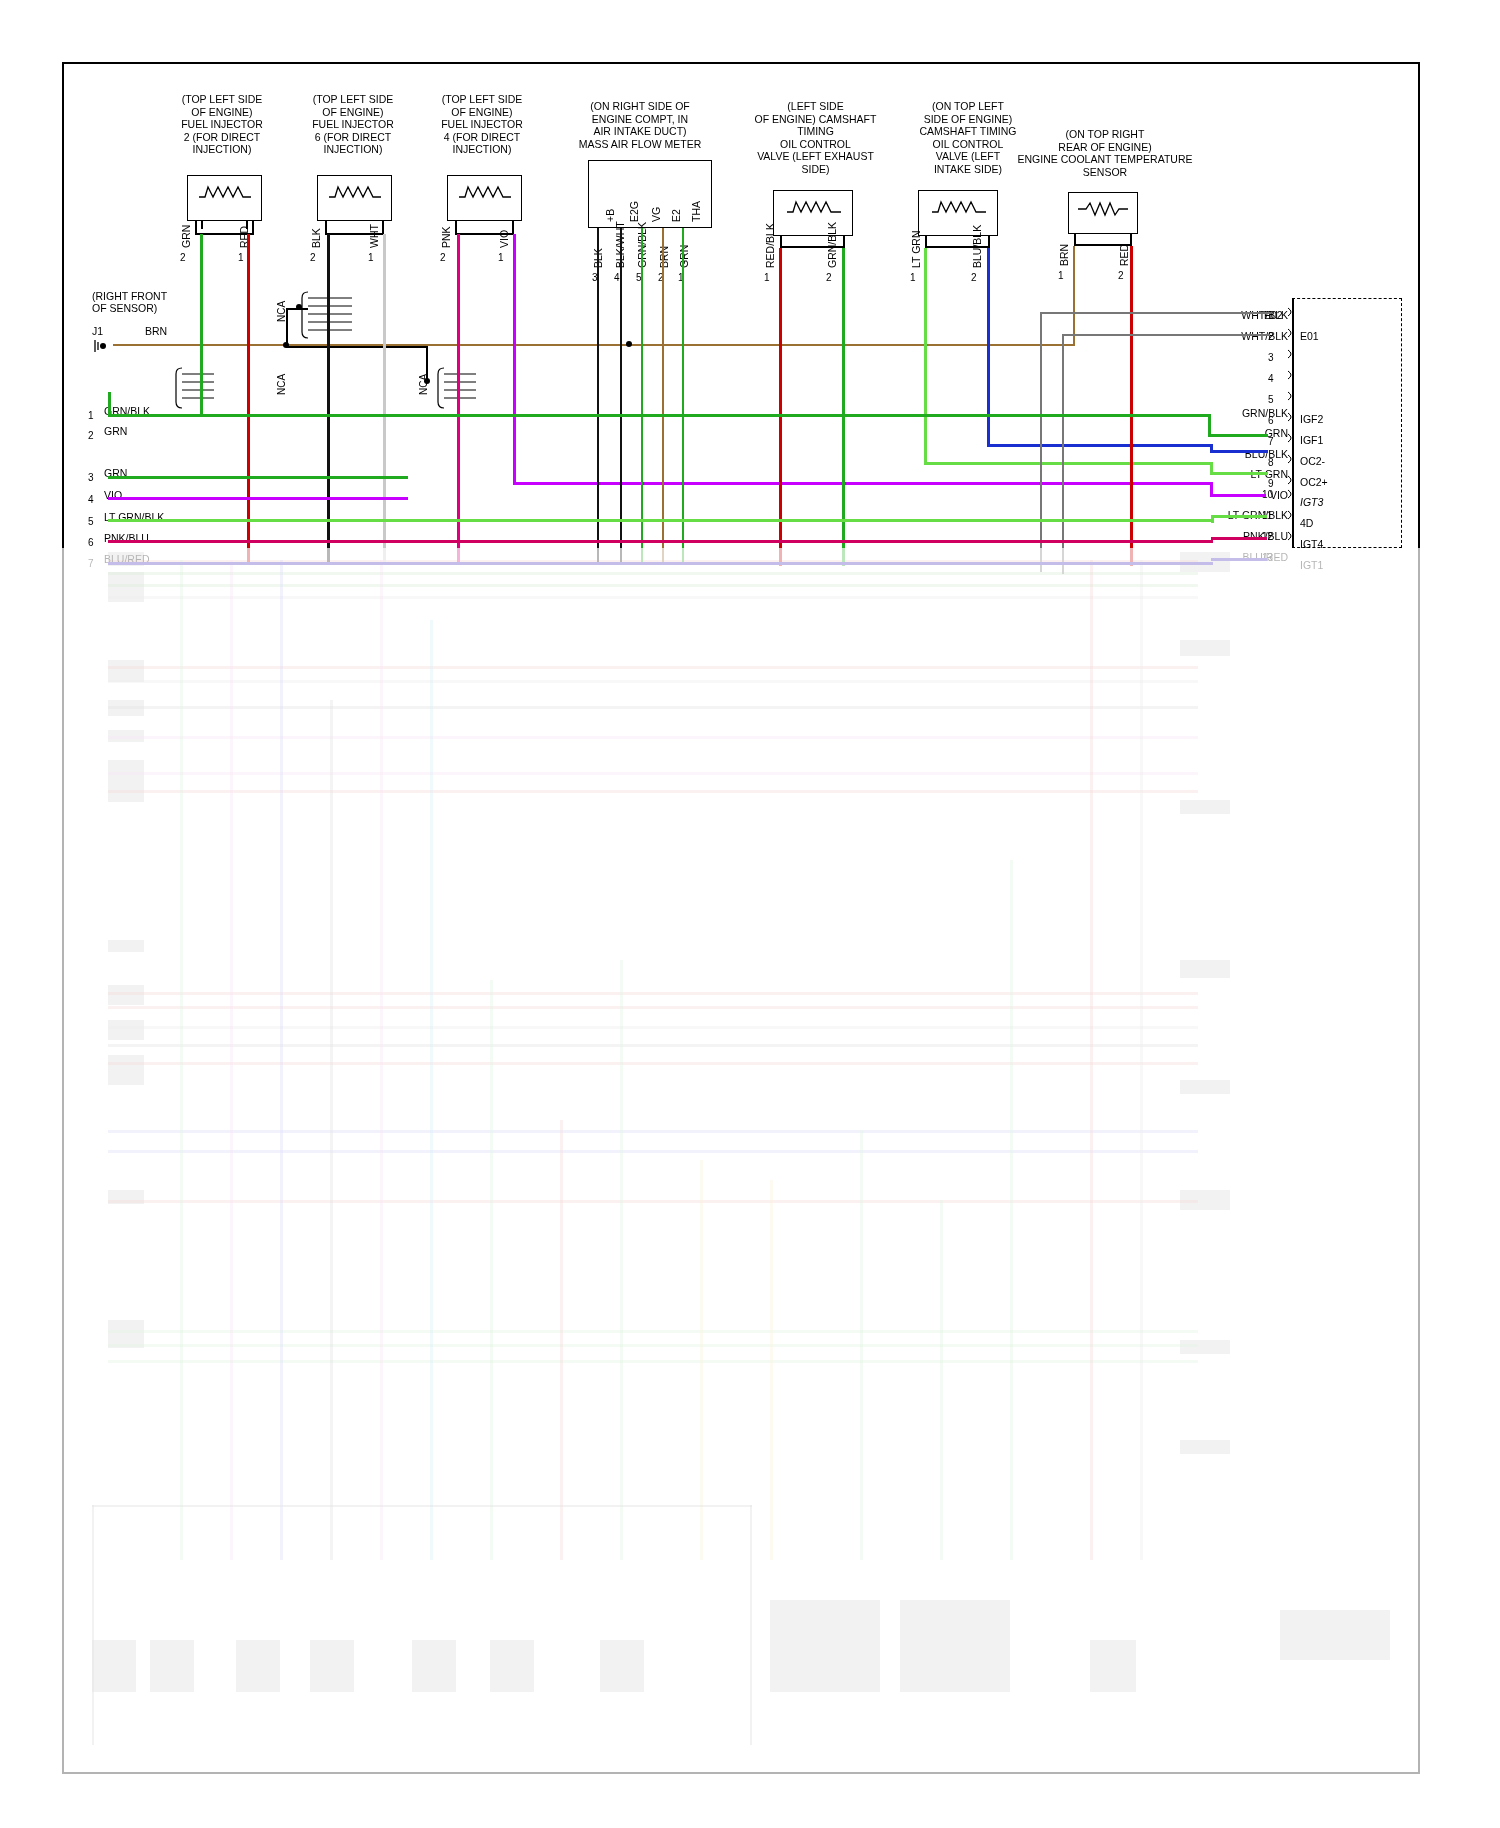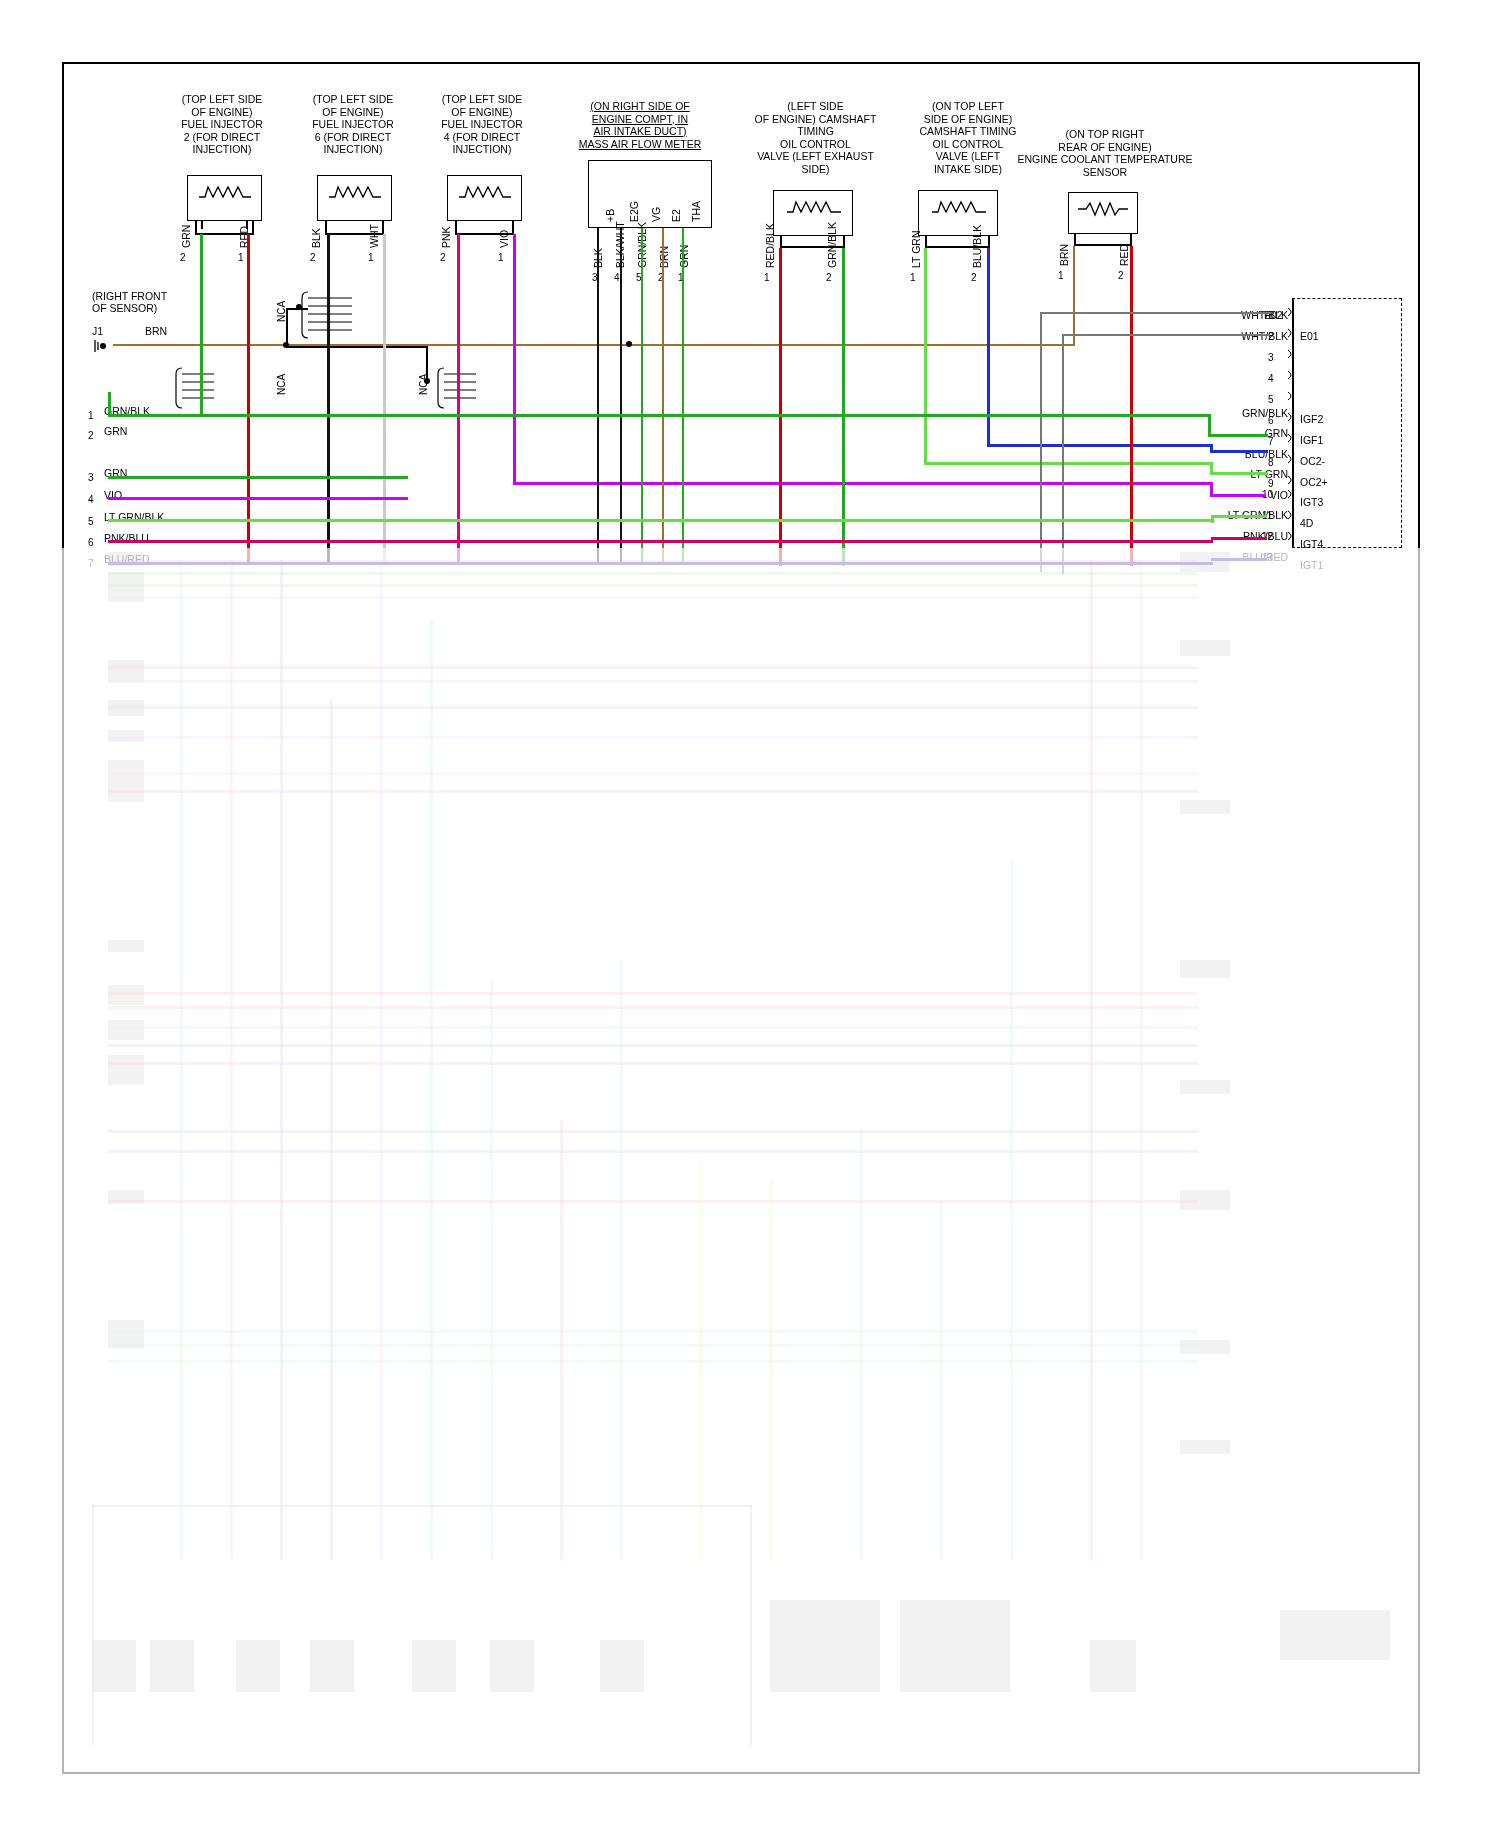--- a/index.html
+++ b/index.html
@@ -114,21 +114,21 @@
   <div class="hdr" style="left:283px;top:93px;width:140px;white-space:pre-line;">(TOP LEFT SIDE
 OF ENGINE)
 FUEL INJECTOR
 6 (FOR DIRECT
 INJECTION)</div>
   <div class="hdr" style="left:412px;top:93px;width:140px;white-space:pre-line;">(TOP LEFT SIDE
 OF ENGINE)
 FUEL INJECTOR
 4 (FOR DIRECT
 INJECTION)</div>
-  <div class="hdr" style="left:560px;top:100px;width:160px;white-space:pre-line;text-decoration:underline;">(ON RIGHT SIDE OF
+  <div class="hdr" style="left:560px;top:100px;width:160px;white-space:pre-line;">(ON RIGHT SIDE OF
 ENGINE COMPT, IN
 AIR INTAKE DUCT)
 MASS AIR FLOW METER</div>
   <div class="hdr" style="left:733px;top:100px;width:165px;white-space:pre-line;">(LEFT SIDE
 OF ENGINE) CAMSHAFT
 TIMING
 OIL CONTROL
 VALVE (LEFT EXHAUST
 SIDE)</div>
   <div class="hdr" style="left:888px;top:100px;width:160px;white-space:pre-line;">(ON TOP LEFT
@@ -338,21 +338,21 @@
     <div class="lbl" style="left:1182px;top:448px;text-align:right;width:106px;">BLU/BLK</div>
     <div class="num" style="left:1268px;top:457px;">8</div>
     <div class="lbl" style="left:1300px;top:455px;">OC2-</div>
 
     <div class="lbl" style="left:1182px;top:468px;text-align:right;width:106px;">LT GRN</div>
     <div class="num" style="left:1268px;top:478px;">9</div>
     <div class="lbl" style="left:1300px;top:476px;">OC2+</div>
 
     <div class="lbl" style="left:1182px;top:489px;text-align:right;width:106px;">VIO</div>
     <div class="num" style="left:1262px;top:489px;">10</div>
-    <div class="lbl" style="left:1300px;top:496px;">IGT3</div>
+    <div class="lbl" style="left:1300px;top:496px;font-style:italic;">IGT3</div>
 
     <div class="lbl" style="left:1182px;top:509px;text-align:right;width:106px;">LT GRN/BLK</div>
     <div class="num" style="left:1262px;top:510px;">11</div>
     <div class="lbl" style="left:1300px;top:517px;">4D</div>
 
     <div class="lbl" style="left:1182px;top:530px;text-align:right;width:106px;">PNK/BLU</div>
     <div class="num" style="left:1262px;top:531px;">12</div>
     <div class="lbl" style="left:1300px;top:538px;">IGT4</div>
 
     <div class="lbl" style="left:1182px;top:551px;text-align:right;width:106px;">BLU/RED</div>

